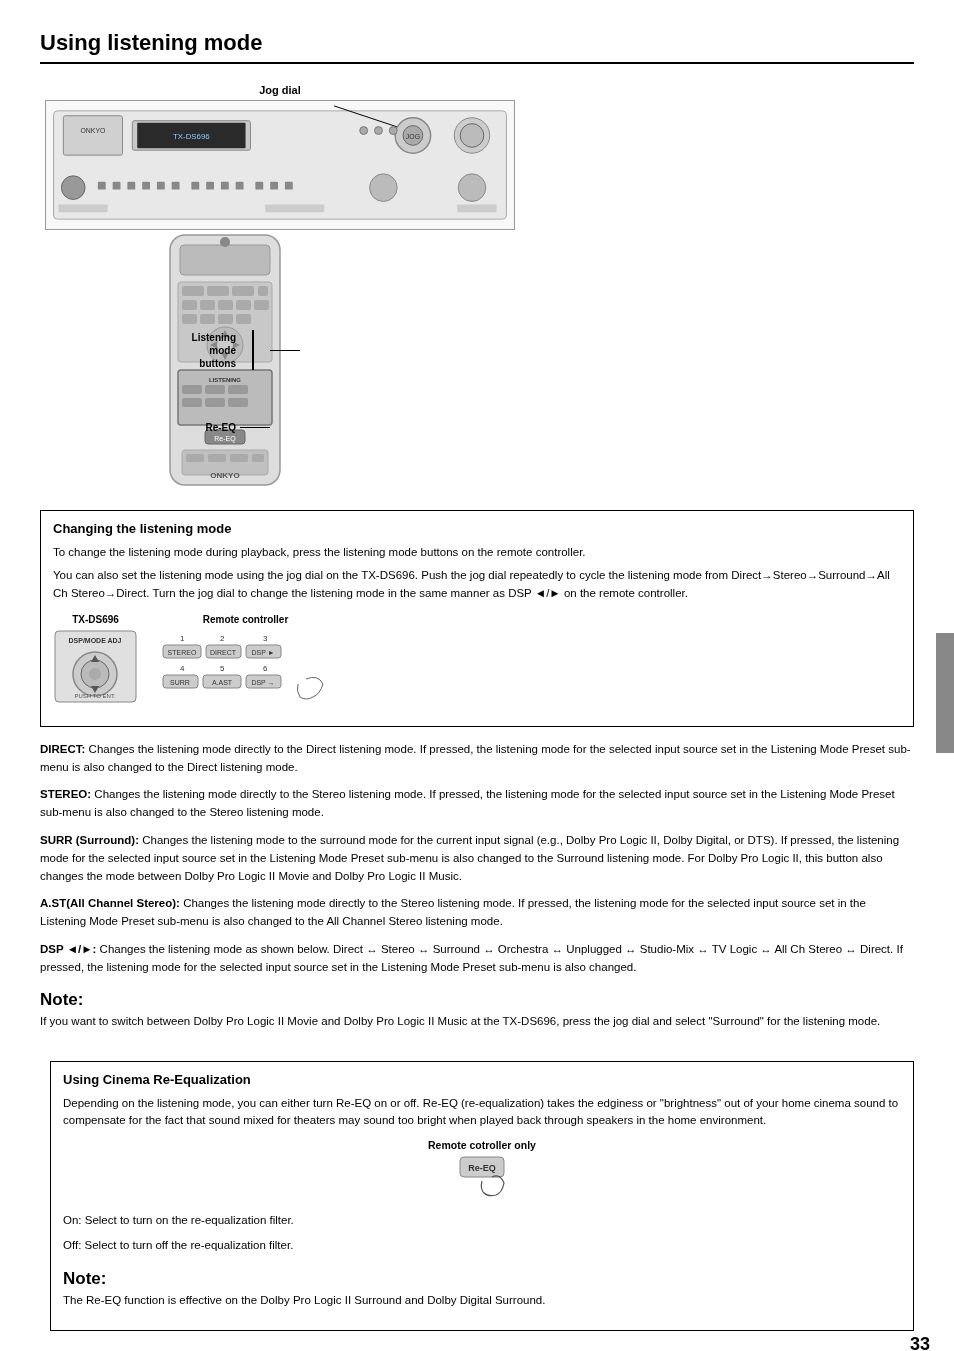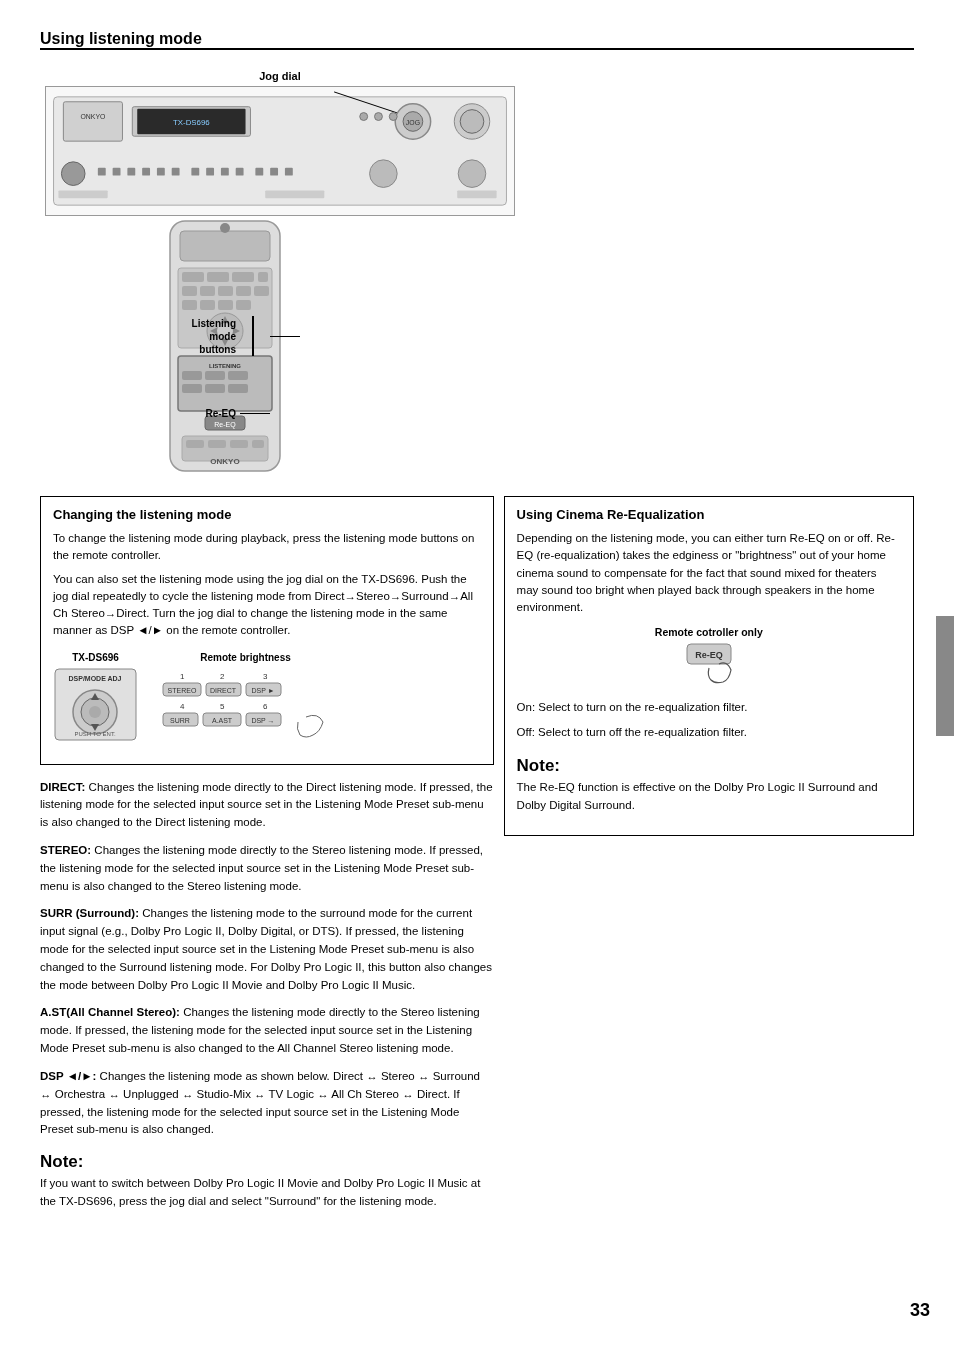--- a/index.html
+++ b/index.html
@@ -13,23 +13,24 @@
       position: relative;
     }
     .page {
       width: 954px;
       min-height: 1351px;
       padding: 30px 40px 40px 40px;
       position: relative;
     }
     
     .page-title {
-      font-size: 16px;
+      font-size: 22px;
       font-weight: bold;
       border-bottom: 2px solid #000;
+      padding-bottom: 6px;
       margin-bottom: 20px;
     }
     
     .top-images {
       display: flex;
       justify-content: space-between;
       align-items: flex-start;
       margin-bottom: 20px;
       flex-direction: column;
     }
@@ -47,20 +48,22 @@
     .remote-diagram {
       width: 200px;
       display: flex;
       flex-direction: column;
       align-items: flex-end;
       position: relative;
     }
     
     .main-content {
       display: flex;
+      gap: 20px;
+      flex-direction: column;
     }
     .left-col {
       flex: 1.05;
     }
     .right-col {
       flex: 0.95;
       padding-left: 10px;
       border-left: none;
     }
     
@@ -286,21 +289,21 @@
               <circle cx="42" cy="45" r="22" fill="#ccc" stroke="#888" stroke-width="1.5"></circle>
               <circle cx="42" cy="45" r="14" fill="#bbb" stroke="#666"></circle>
               <circle cx="42" cy="45" r="6" fill="#aaa"></circle>
 
               <polygon points="42,26 38,33 46,33" fill="#555"></polygon>
               <polygon points="42,64 38,57 46,57" fill="#555"></polygon>
               <text x="42" y="69" text-anchor="middle" font-size="6" fill="#555">PUSH TO ENT.</text>
             </svg>
           </div>
           <div class="diagram-block">
-            <div class="diagram-label">Remote brightness</div>
+            <div class="diagram-label">Remote controller</div>
             <svg width="175" height="75" viewBox="0 0 175 75">
 
               <text x="22" y="12" font-size="8" fill="#333">1</text>
               <text x="62" y="12" font-size="8" fill="#333">2</text>
               <text x="105" y="12" font-size="8" fill="#333">3</text>
 
               <rect x="5" y="16" width="38" height="13" rx="3" fill="#ccc" stroke="#888"></rect>
               <text x="24" y="26" text-anchor="middle" font-size="7" fill="#333">STEREO</text>
               <rect x="48" y="16" width="35" height="13" rx="3" fill="#ccc" stroke="#888"></rect>
               <text x="65" y="26" text-anchor="middle" font-size="7" fill="#333">DIRECT</text>

